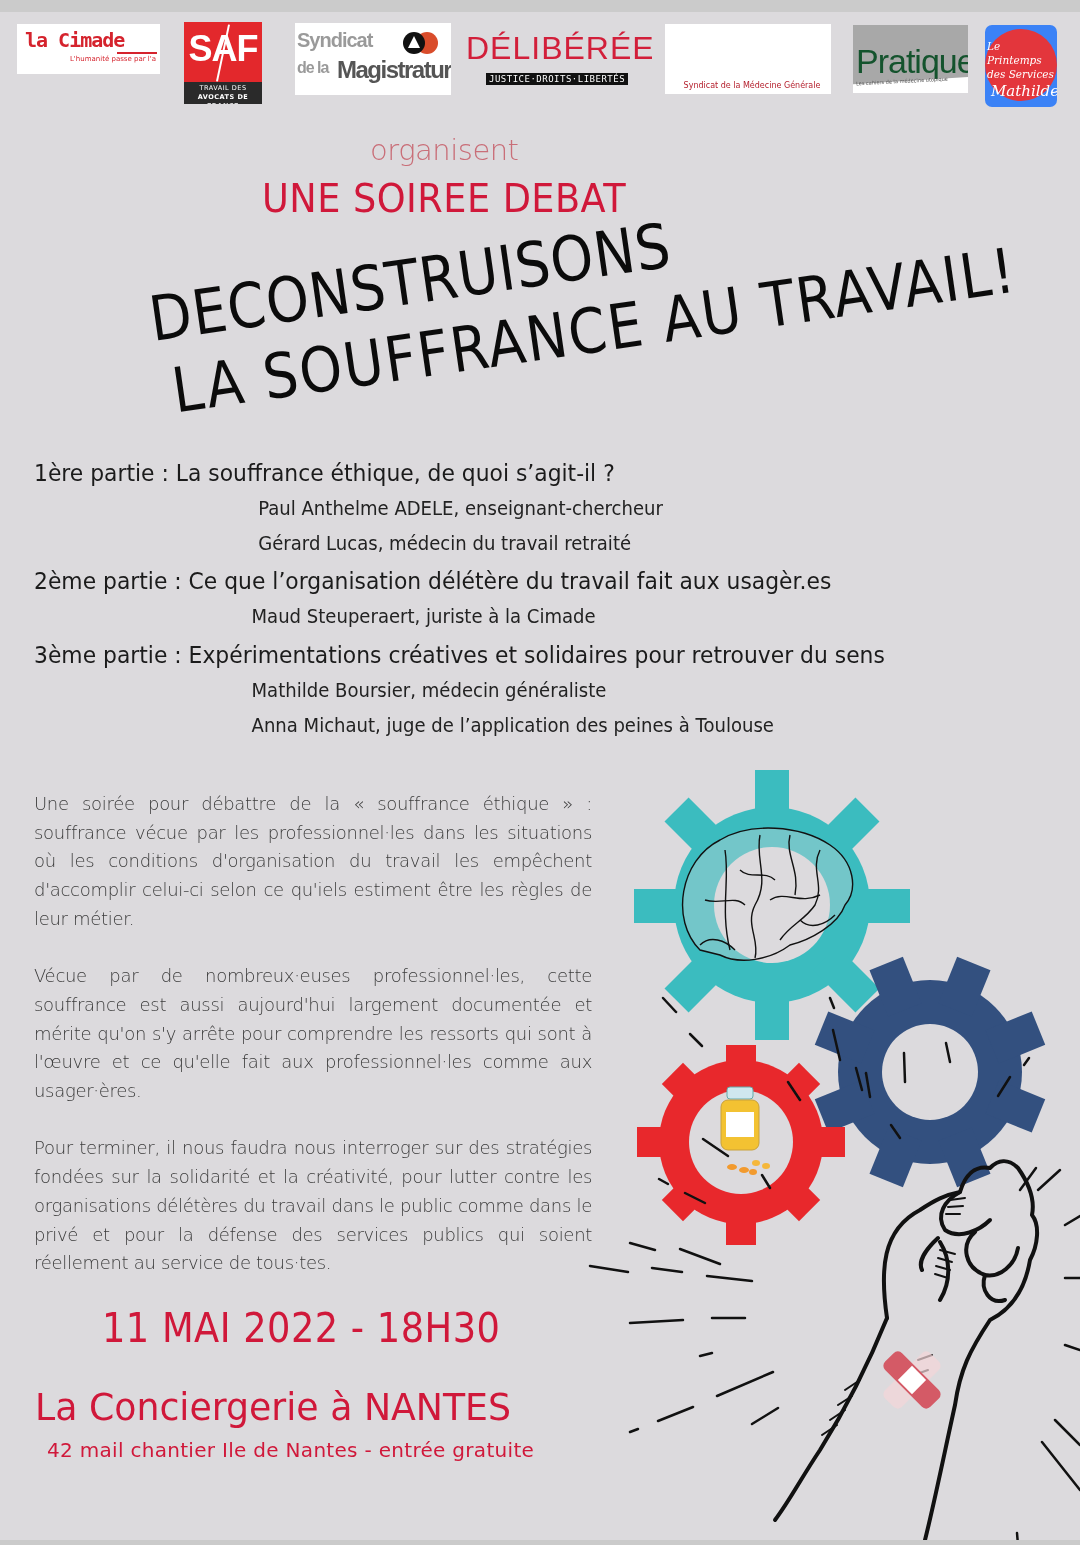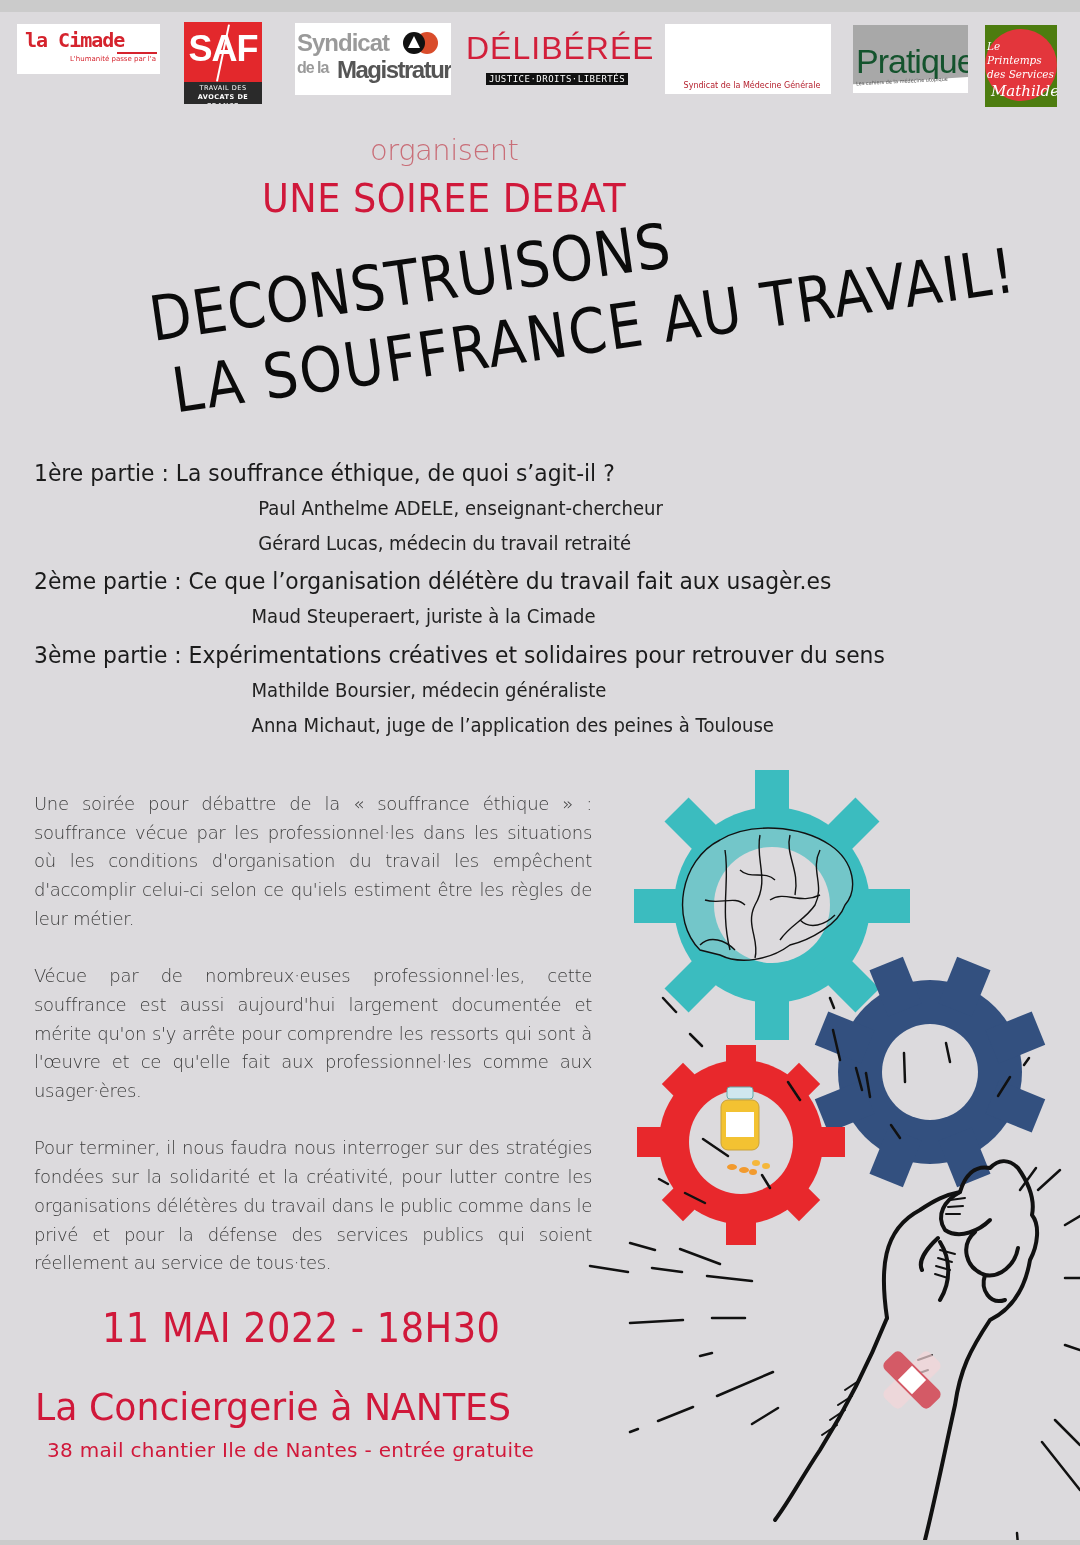--- a/index.html
+++ b/index.html
@@ -19,41 +19,41 @@
   .logo-cimade .name { position: absolute; left: 8px; top: 4px; font-family: "DejaVu Sans Mono", monospace; font-weight: bold; font-size: 20px; color: #d5232d; letter-spacing: -1px; }
   .logo-cimade .line { position: absolute; left: 100px; top: 28px; width: 40px; height: 2px; background: #d5232d; }
   .logo-cimade .tag { position: absolute; right: 4px; top: 31px; font-size: 7px; color: #d5232d; white-space: nowrap; }
 
   .logo-saf { left: 184px; top: 22px; width: 78px; height: 82px; background: #e3282c; }
   .logo-saf .big { position: absolute; left: 0; top: 6px; width: 78px; text-align: center; font-family: "Liberation Sans", sans-serif; font-weight: bold; font-size: 36px; color: #fff; letter-spacing: -1px; }
   .logo-saf .slash { position: absolute; left: 38px; top: 2px; width: 2px; height: 58px; background: #fff; transform: rotate(12deg); }
   .logo-saf .sub { position: absolute; left: 0; top: 60px; width: 78px; height: 22px; background: #2a2a2a; color: #fff; font-size: 6.5px; text-align: center; line-height: 9px; padding-top: 2px; letter-spacing: 0.5px; }
 
   .logo-sm { left: 295px; top: 23px; width: 156px; height: 72px; background: #fff; }
-  .logo-sm .l1 { position: absolute; left: 2px; top: 6px; font-family: "Liberation Sans", sans-serif; font-weight: bold; font-size: 24px; color: #9a9a9a; letter-spacing: -1px; }
+  .logo-sm .l1 { position: absolute; left: 2px; top: 6px; font-family: "Liberation Sans", sans-serif; font-weight: bold; font-size: 20px; color: #9a9a9a; letter-spacing: -1px; }
   .logo-sm .l2a { position: absolute; left: 2px; top: 36px; font-family: "Liberation Sans", sans-serif; font-weight: bold; font-size: 16px; color: #9a9a9a; letter-spacing: -1px; text-align: right; }
   .logo-sm .l2b { position: absolute; left: 42px; top: 33px; font-family: "Liberation Sans", sans-serif; font-weight: bold; font-size: 24px; color: #555; letter-spacing: -1.5px; }
   .logo-sm .circ1 { position: absolute; left: 108px; top: 9px; width: 22px; height: 22px; border-radius: 50%; background: #111; }
   .logo-sm .circ2 { position: absolute; left: 121px; top: 9px; width: 22px; height: 22px; border-radius: 50%; background: #d94c2b; }
   .logo-sm .tri { position: absolute; left: 113px; top: 13px; width: 0; height: 0; border-left: 6px solid transparent; border-right: 6px solid transparent; border-bottom: 12px solid #fff; }
 
   .logo-delib { left: 466px; top: 30px; width: 186px; height: 62px; }
   .logo-delib .name { position: absolute; left: 0; top: 0; font-family: "Liberation Sans", sans-serif; font-size: 32px; color: #d21f3a; letter-spacing: 1px; }
   .logo-delib .sub { position: absolute; left: 20px; top: 43px; background: #111; color: #fff; font-family: "DejaVu Sans Mono", monospace; font-size: 9px; padding: 1px 3px; letter-spacing: 0.5px; white-space: nowrap; }
 
   .logo-smg { left: 665px; top: 24px; width: 166px; height: 70px; background: #fff; }
   .logo-smg .big { position: absolute; left: 0; top: -2px; width: 166px; text-align: center; font-family: "Liberation Serif", serif; font-size: 52px; color: #b5212e; letter-spacing: -3px; }
   .logo-smg .sub { position: absolute; left: 0; top: 57px; width: 166px; text-align: center; font-size: 8px; color: #b5212e; white-space: nowrap; padding-left: 8px; }
 
   .logo-prat { left: 853px; top: 25px; width: 115px; height: 68px; background: #a8a8a8; }
   .logo-prat .name { position: absolute; left: 3px; top: 17px; font-family: Liberation Sans, sans-serif; font-size: 34px; color: #14532d; letter-spacing: -1px; }
   .logo-prat .band { position: absolute; left: 0; top: 52px; width: 115px; height: 16px; background: #fff; clip-path: polygon(0 45%, 100% 0, 100% 100%, 0 100%); }
   .logo-prat .sub { position: absolute; left: 3px; top: 53px; font-size: 5px; color: #555; transform: rotate(-3deg); white-space: nowrap; }
 
-  .logo-printemps { left: 985px; top: 25px; width: 72px; height: 82px; background: #4d7c0f; }
+  .logo-printemps { left: 985px; top: 25px; width: 72px; height: 82px; background: #3b82f6; border-radius: 7px; }
   .logo-printemps .disc { position: absolute; left: 0; top: 4px; width: 72px; height: 72px; border-radius: 50%; background: #e3363c; }
   .logo-printemps .txt { position: absolute; left: 2px; top: 14px; width: 70px; color: #fff; font-family: "DejaVu Serif", serif; font-style: italic; font-size: 10.5px; line-height: 14px; }
   .logo-printemps .txt span { display: block; }
   .logo-printemps .txt .b { font-size: 15px; line-height: 20px; padding-left: 4px; }
 
   
   .organisent { position: absolute; left: 370px; top: 133px; font-family: "DejaVu Sans", sans-serif; font-size: 29px; color: #c96e78; font-weight: 300; letter-spacing: -0.5px; }
   .soiree { position: absolute; left: 262px; top: 176px; font-family: "DejaVu Sans", sans-serif; font-size: 39px; color: #d0183a; letter-spacing: 0.5px; transform: scaleX(0.94); transform-origin: left; }
 
   .title { position: absolute; left: 140px; top: 250px; transform: rotate(-8.2deg); transform-origin: left top; font-family: "DejaVu Sans", sans-serif; color: #0b0b0b; line-height: 74px; }
@@ -152,21 +152,21 @@
 </div>
 
 <div class="desc">
   <p>Une soirée pour débattre de la « souffrance éthique » :  souffrance vécue par les professionnel·les dans les situations où les conditions d'organisation du travail les empêchent d'accomplir celui-ci selon ce qu'iels estiment être les règles de leur métier.</p>
   <p>Vécue par de nombreux·euses professionnel·les,  cette souffrance est aussi aujourd'hui largement documentée  et mérite qu'on s'y arrête pour comprendre les ressorts qui sont à l'œuvre et ce qu'elle fait aux professionnel·les comme aux usager·ères.</p>
   <p>Pour terminer, il nous faudra nous interroger sur des stratégies fondées sur la solidarité et la créativité, pour lutter contre les organisations délétères du travail dans le public comme dans le privé et pour la défense des services publics qui soient réellement au service de tous·tes.</p>
 </div>
 
 <div class="date">11 MAI 2022 - 18H30</div>
 <div class="venue">La Conciergerie à NANTES</div>
-<div class="address">38 mail chantier Ile de Nantes - entrée gratuite</div>
+<div class="address">42 mail chantier Ile de Nantes - entrée gratuite</div>
 
 <svg class="illus" viewBox="580 760 500 785" xmlns="http://www.w3.org/2000/svg">
 
   <g fill="#3bbcbf">
     <circle cx="772" cy="905" r="98"></circle>
     <g>
       <rect x="755" y="770" width="34" height="60"></rect>
       <rect x="755" y="980" width="34" height="60"></rect>
       <rect x="634" y="889" width="60" height="34"></rect>
       <rect x="850" y="889" width="60" height="34"></rect>

